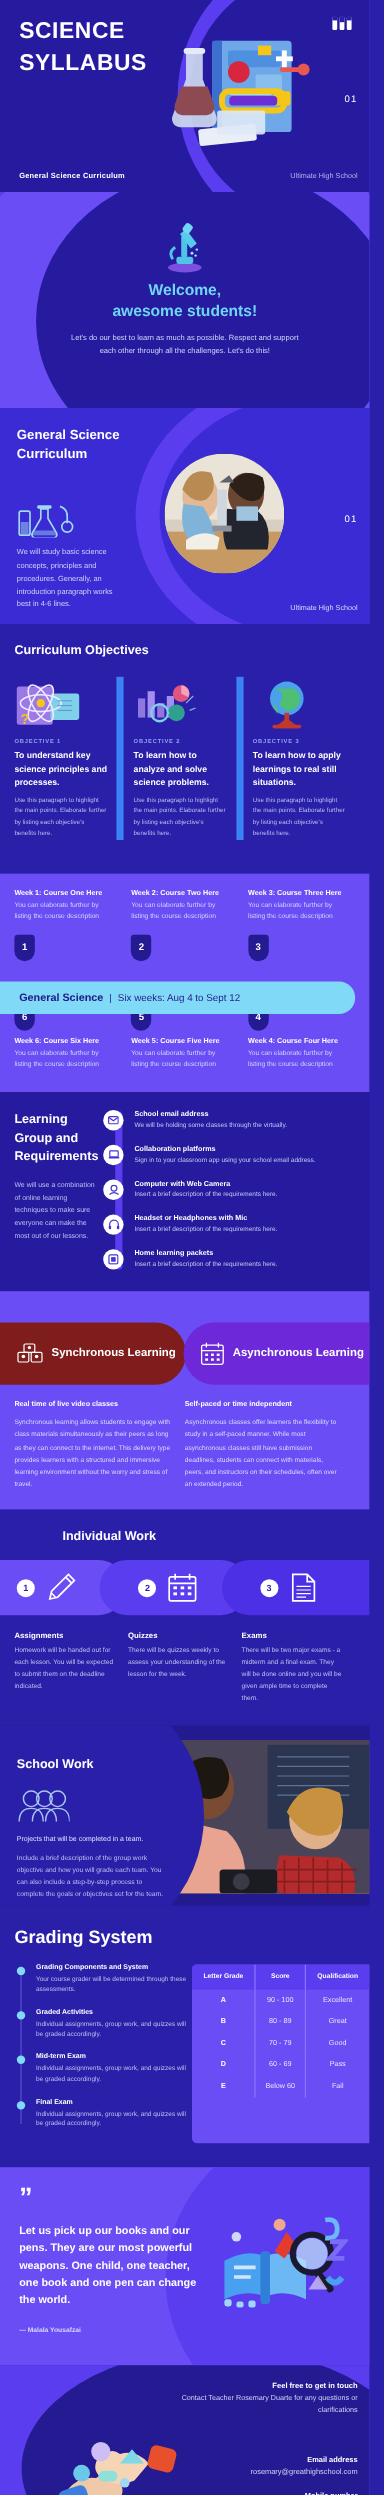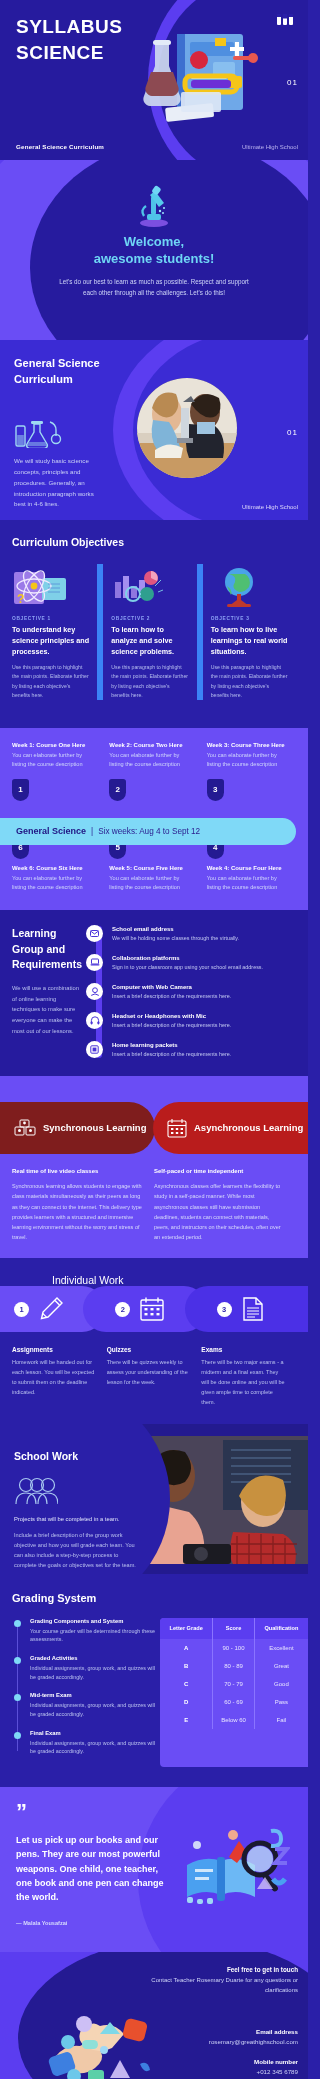--- a/index.html
+++ b/index.html
@@ -77,30 +77,30 @@
   .lm-item{display:flex;align-items:flex-start;margin-bottom:13px;position:relative;}
   .lm-dot{position:absolute;left:-26px;top:-1px;width:17px;height:17px;border-radius:50%;background:#fff;display:flex;align-items:center;justify-content:center;}
   .lm-t{font-size:6px;font-weight:bold;color:#fff;margin-bottom:2px;}
   .lm-d{font-size:5.4px;color:#c3c9f2;line-height:1.5;}
 
   
   .sy{position:relative;background:#6a4df5;padding:26px 0 16px;}
   .sy-tabs{display:flex;height:52px;}
   .sy-tab{flex:1;display:flex;align-items:center;gap:7px;padding-left:14px;}
   .sy-tab.a{background:#7f1d1d;border-radius:0 26px 26px 0;}
-  .sy-tab.b{background:#b91c1c;border-radius:26px 0 0 26px;margin-left:-2px;}
+  .sy-tab.b{background:#6d28d9;border-radius:26px 0 0 26px;margin-left:-2px;}
   .sy-tab .lbl{font-size:9.5px;font-weight:bold;color:#fff;line-height:1.35;}
   .sy-cols{display:flex;padding:14px 12px 0;}
   .sy-col{flex:1;padding-right:10px;}
   .sy-h{font-size:6px;font-weight:bold;color:#fff;margin-bottom:7px;}
   .sy-p{font-size:5.5px;color:#d8dcfb;line-height:1.85;}
 
   
   .iw{position:relative;background:#2a1fa8;padding:16px 0 16px;}
-  .iw h3{font-size:10.5px;font-weight:normal;color:#fff;margin:0 12px 0;padding-left:40px;}
+  .iw h3{font-size:10.5px;font-weight:bold;color:#fff;margin:0 12px 14px;padding-left:40px;}
   .iw-bars{display:flex;height:46px;}
   .iw-bar{flex:1;display:flex;align-items:center;gap:9px;padding-left:14px;}
   .iw-bar.n1{background:#6a4df5;border-radius:0 24px 24px 0;}
   .iw-bar.n2{background:#5b3df0;border-radius:24px;margin-left:-22px;padding-left:32px;}
   .iw-bar.n3{background:#4b30e6;border-radius:24px 0 0 24px;margin-left:-22px;padding-left:32px;}
   .iw-num{width:15px;height:15px;border-radius:50%;background:#fff;color:#2a1fa8;font-size:7.5px;font-weight:bold;display:flex;align-items:center;justify-content:center;}
   .iw-cols{display:flex;padding:14px 12px 0;}
   .iw-col{flex:1;padding-right:10px;}
   .iw-t{font-size:6.5px;font-weight:bold;color:#fff;margin-bottom:5px;}
   .iw-d{font-size:5.5px;color:#b9c0ef;line-height:1.8;}
@@ -109,21 +109,21 @@
   .gw{position:relative;height:150px;background:#231a8f;overflow:hidden;}
   .gw-photo{position:absolute;right:0;top:12px;width:195px;height:128px;background:linear-gradient(130deg,#3a3560,#6b5a62 40%,#9b6a68 70%,#d97b5a);}
   .gw-mask{position:absolute;left:-60px;top:-40px;width:230px;height:230px;border-radius:50%;background:#2a1fa8;}
   .gw-left{position:absolute;left:14px;top:26px;width:125px;}
   .gw-left h3{font-size:10.5px;font-weight:bold;color:#fff;margin-bottom:14px;}
   .gw-lead{font-size:5.8px;color:#dfe3fa;margin:10px 0 8px;}
   .gw-d{font-size:5.6px;color:#b9c0ef;line-height:1.8;}
 
   
   .gs{position:relative;background:#2a1fa8;padding:18px 0 20px;min-height:200px;}
-  .gs h3{font-size:11px;font-weight:bold;color:#fff;margin:0 12px 14px;}
+  .gs h3{font-size:15px;font-weight:bold;color:#fff;margin:0 12px 14px;}
   .gs-wrap{display:flex;}
   .gs-list{width:160px;padding-left:12px;position:relative;}
   .gs-list:before{content:"";position:absolute;left:17px;top:6px;bottom:16px;width:1px;background:#5b4fd8;}
   .gs-item{position:relative;padding-left:18px;margin-bottom:11px;}
   .gs-bullet{position:absolute;left:2px;top:2px;width:7px;height:7px;border-radius:50%;background:#7fd9f7;}
   .gs-t{font-size:5.8px;font-weight:bold;color:#fff;margin-bottom:3px;}
   .gs-d{font-size:5.4px;color:#b9c0ef;line-height:1.6;}
   .gs-table{flex:1;margin-right:0;background:#6a4df5;border-radius:4px 0 0 4px;overflow:hidden;}
   .gs-table table{width:100%;border-collapse:collapse;}
   .gs-table th{background:#5b3df0;font-size:5.6px;font-weight:bold;color:#fff;padding:7px 2px;border-right:1px solid #8a74ff;line-height:1.35;}
@@ -153,22 +153,22 @@
 </style>
 </head>
 <body>
 
 <div class="page">
 
   <section class="hero">
     <div class="blob"></div>
     <div class="blob2"></div>
     <div class="hero-title">
+      <div>SCIENCE</div>
       <div>SYLLABUS</div>
-      <div>SCIENCE</div>
     </div>
     <div class="flask-icon-tr">
       <svg width="18" height="12" viewBox="0 0 18 12">
           <rect x="1" y="0" width="4" height="11" rx="1" fill="#fff"></rect>
           <rect x="7" y="0" width="4" height="11" rx="1" fill="#fff"></rect>
           <rect x="13" y="0" width="4" height="11" rx="1" fill="#fff"></rect>
           <rect x="1" y="0" width="4" height="3" fill="#2a1fa8"></rect>
           <rect x="7" y="0" width="4" height="4.5" fill="#2a1fa8"></rect>
           <rect x="13" y="0" width="4" height="3" fill="#2a1fa8"></rect>
         </svg>
@@ -318,21 +318,21 @@
           <svg width="56" height="42" viewBox="0 0 56 42">
             <circle cx="28" cy="16" r="14" fill="#4aa3e8"></circle>
             <path d="M18 8 q8 2 6 8 q-4 6 2 9 q6 3 12 -4 q3 -9 -4 -13z" fill="#4fbf72"></path>
             <path d="M16 20 q6 4 4 9" fill="#4fbf72"></path>
             <rect x="26" y="28" width="4" height="8" fill="#c0392b"></rect>
             <path d="M18 40 h20 l-8 -6 h-4z" fill="#c0392b"></path>
             <rect x="16" y="38" width="24" height="3" rx="1.5" fill="#c0392b"></rect>
           </svg>
         </div>
         <div class="obj-k">OBJECTIVE 3</div>
-        <div class="obj-t">To learn how to live learnings to real world situations.</div>
+        <div class="obj-t">To learn how to apply learnings to real still situations.</div>
         <div class="obj-d">Use this paragraph to highlight the main points. Elaborate further by listing each objective's benefits here.</div>
       </div>
     </div>
   </section>
 
   <section class="tl">
     <div class="tl-top">
       <div class="tl-col">
         <div class="tl-t">Week 1: Course One Here</div>
         <div class="tl-d">You can elaborate further by listing the course description</div>

